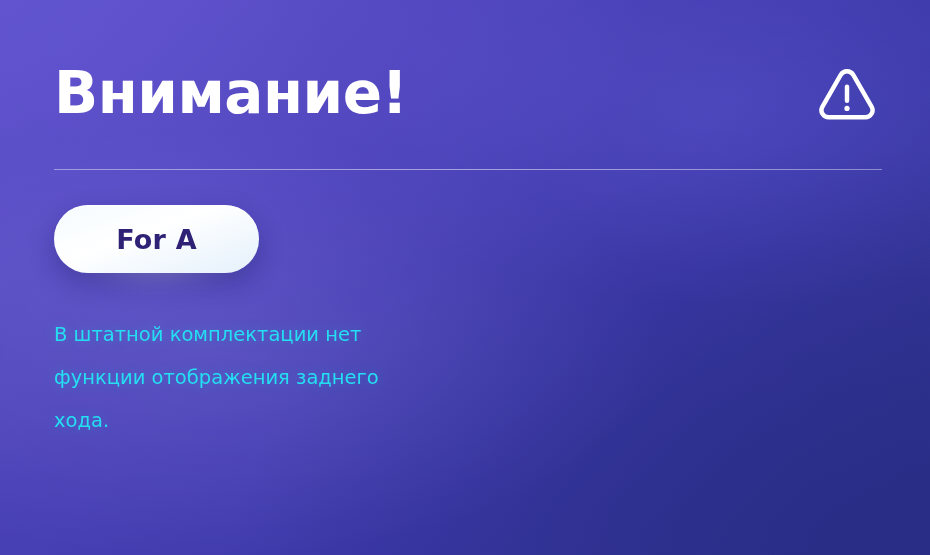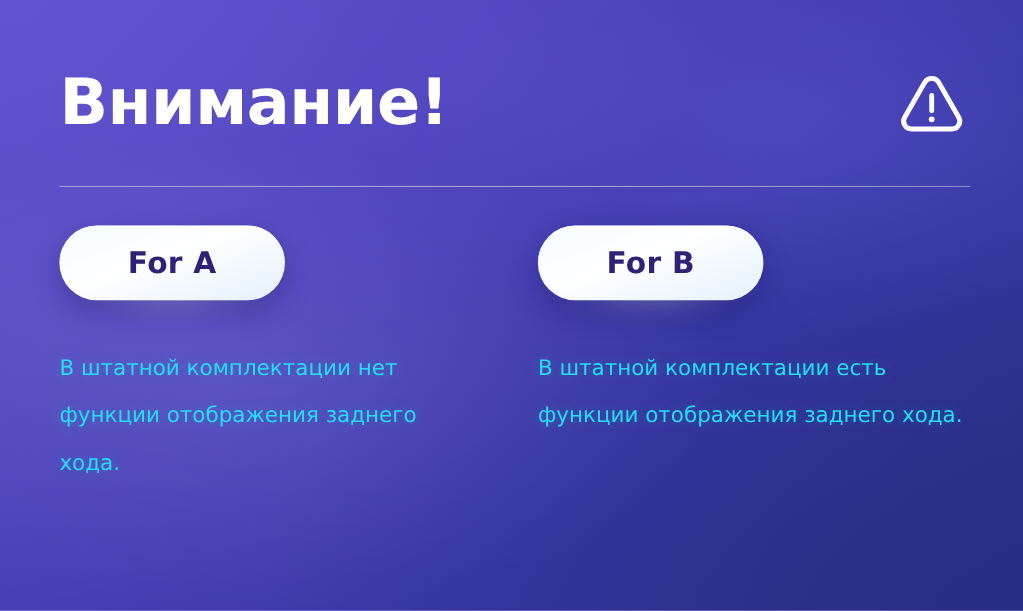--- a/index.html
+++ b/index.html
@@ -187,25 +187,16 @@
       <div class="col col-a">
         <div class="pill-wrap">
           <div class="pill-glow"></div>
           <button class="pill" type="button">
             <span class="pill-label">For A</span>
           </button>
         </div>
         <div class="caption">В штатной комплектации нет функции отображения заднего хода.</div>
       </div>
 
-      <div class="col col-b">
-        <div class="pill-wrap wide">
-          <div class="pill-glow"></div>
-          <button class="pill" type="button">
-            <span class="pill-label">For B</span>
-          </button>
-        </div>
-        <div class="caption">В штатной комплектации есть функции отображения заднего хода.</div>
-      </div>
 
     </div>
   </div>
 </div>
 
 </body></html>

